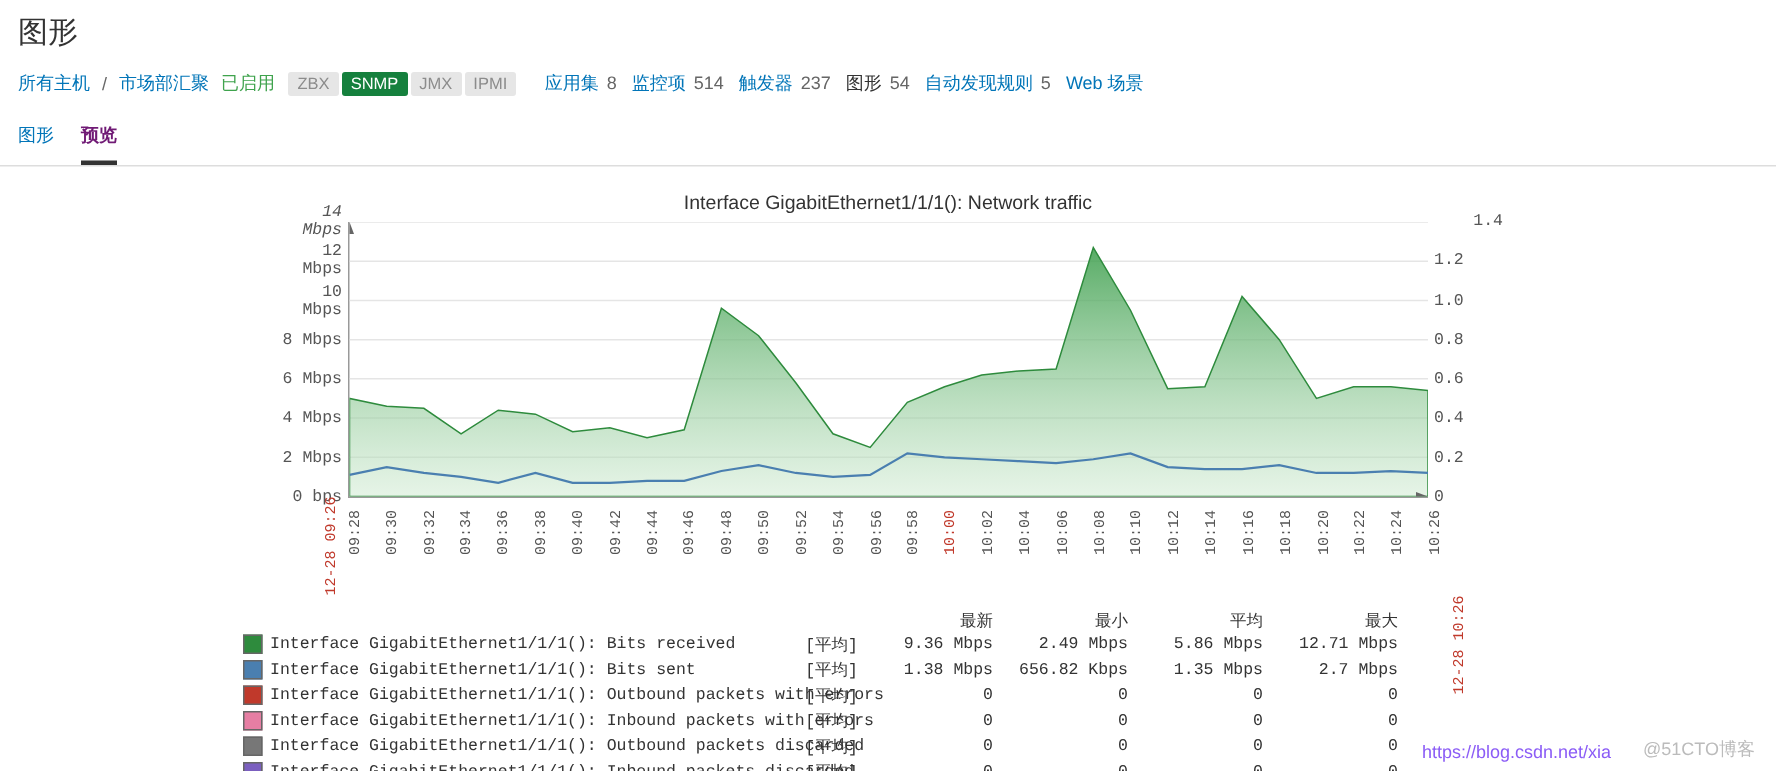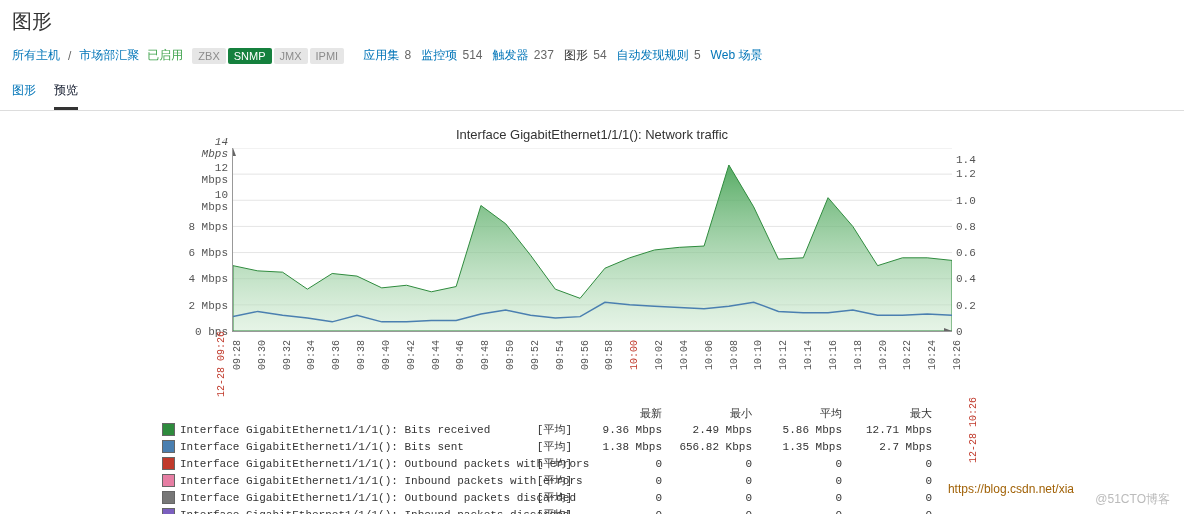--- a/index.html
+++ b/index.html
@@ -9,21 +9,21 @@
   .nav-row .slash{color:#666}
   .status-en{color:#3fa34d}
   .pill{display:inline-block;padding:2px 6px;border-radius:2px;font-size:11px;color:#8c8c8c;background:#e6e6e6;margin:0 1px}
   .pill.on{background:#15803d;color:#fff}
   .navitem{color:#0275b8}
   .navitem .cnt{color:#666;margin-left:2px}
   .navitem.active{color:#333}
   .navitem.active .lbl{font-weight:400}
   .tabs{border-bottom:1px solid #ddd;padding:0 12px;display:flex;gap:18px}
   .tab{padding:8px 0;color:#0275b8;cursor:pointer}
-  .tab.active{color:#0f172a;border-bottom:3px solid #333;font-weight:400}
+  .tab.active{color:#701a75;border-bottom:3px solid #333;font-weight:700}
   .chart-wrap{padding:12px 0 0 0}
   .chart-title{text-align:center;font-family:Liberation Sans, sans-serif;font-size:13px;color:#333;margin:4px 0 6px}
   .chart-area{position:relative;width:1060px;height:200px;margin:0 auto}
   .yaxis{position:absolute;top:0;bottom:16px;width:46px;font:11px "Courier New",monospace;color:#555}
   .yaxis.left{left:120px;text-align:right}
   .yaxis.right{right:120px;text-align:left}
   .ylabel{position:absolute;right:0;left:0;transform:translateY(-50%)}
   .plot{position:absolute;left:170px;right:170px;top:0;bottom:16px;border-left:1px solid #999;border-bottom:1px solid #999}
   .plot svg{position:absolute;inset:0;width:100%;height:100%}
   .xticks{position:absolute;left:170px;right:170px;bottom:-44px;height:58px}
@@ -32,21 +32,21 @@
   .xside{position:absolute;font:10px "Courier New",monospace;color:#c0392b;white-space:nowrap}
   .xside.left{left:154px;bottom:-60px;transform:rotate(-90deg);transform-origin:left top}
   .xside.right{right:154px;bottom:-60px;transform:rotate(-90deg);transform-origin:right top}
   .legend-block{width:860px;margin:58px auto 0;font:11px "Courier New",monospace}
   .legend-head{display:grid;grid-template-columns:360px 50px 90px 90px 90px 90px;text-align:right}
   .legend-head .h{color:#333}
   .legend-row{display:grid;grid-template-columns:14px 346px 50px 90px 90px 90px 90px;align-items:center;text-align:right;padding:1px 0}
   .legend-row .sw{width:11px;height:11px;border:1px solid #666}
   .legend-row .name{text-align:left;white-space:nowrap;padding-left:4px}
   .watermark{position:absolute;right:14px;bottom:6px;color:#bbb;font-size:12px}
-  .wm2{position:absolute;right:110px;bottom:18px;color:#a16207;font-size:12px}
+  .wm2{position:absolute;right:110px;bottom:6px;color:#8b5cf6;font-size:12px}
 </style>
 </head>
 <body>
 
 <div class="page-title">图形</div>
 
 <div class="nav-row">
   <a href="#">所有主机</a>
   <span class="slash">/</span>
   <a href="#">市场部汇聚</a>
@@ -76,21 +76,21 @@
         <div class="ylabel" style="top: 0px; font-style: italic;">14 Mbps</div>
       </div>
     <div class="yaxis right" id="yaxR">
         <div class="ylabel" style="top: 184px;">0</div>
         <div class="ylabel" style="top: 157.714px;">0.2</div>
         <div class="ylabel" style="top: 131.429px;">0.4</div>
         <div class="ylabel" style="top: 105.143px;">0.6</div>
         <div class="ylabel" style="top: 78.8571px;">0.8</div>
         <div class="ylabel" style="top: 52.5714px;">1.0</div>
         <div class="ylabel" style="top: 26.2857px;">1.2</div>
-        <div class="ylabel" style="top: 12px;">1.4</div>
+        <div class="ylabel" style="top: 0px; text-align: right;">1.4</div>
       </div>
     <div class="plot">
       <svg id="plotsvg" viewBox="0 0 720 184" preserveAspectRatio="none">
           <line x1="0" x2="720" y1="157.71428571428572" y2="157.71428571428572" stroke="#e5e5e5"></line>
           <line x1="0" x2="720" y1="131.42857142857144" y2="131.42857142857144" stroke="#e5e5e5"></line>
           <line x1="0" x2="720" y1="105.14285714285714" y2="105.14285714285714" stroke="#e5e5e5"></line>
           <line x1="0" x2="720" y1="78.85714285714286" y2="78.85714285714286" stroke="#e5e5e5"></line>
           <line x1="0" x2="720" y1="52.57142857142857" y2="52.57142857142857" stroke="#e5e5e5"></line>
           <line x1="0" x2="720" y1="26.285714285714295" y2="26.285714285714295" stroke="#e5e5e5"></line>
           <line x1="0" x2="720" y1="0" y2="0" stroke="#e5e5e5"></line>

